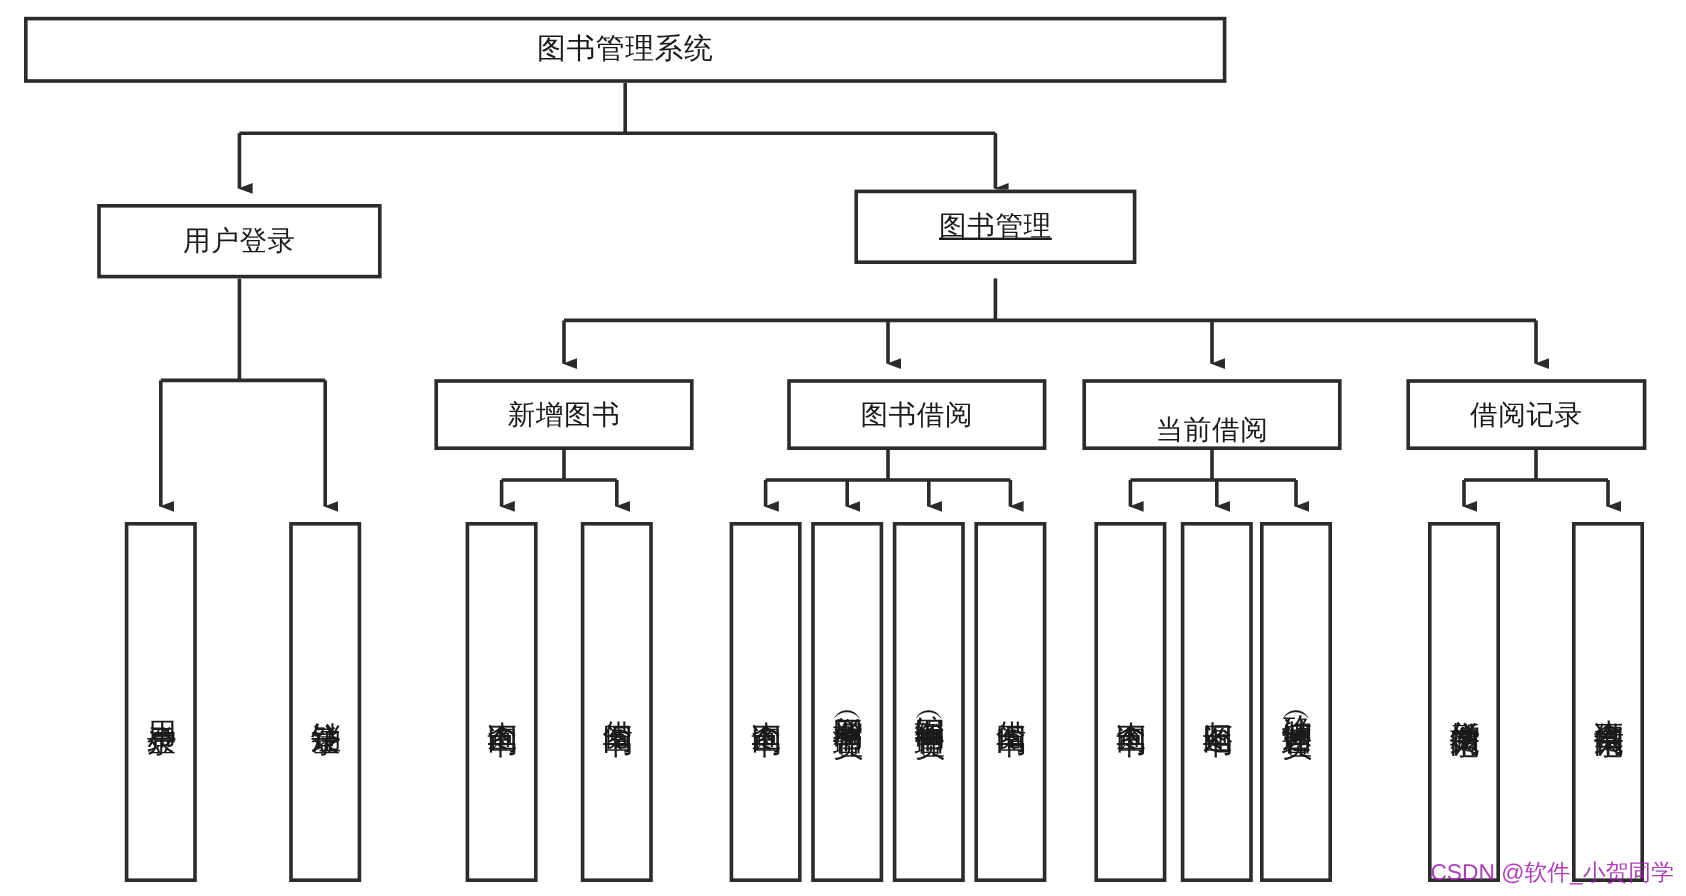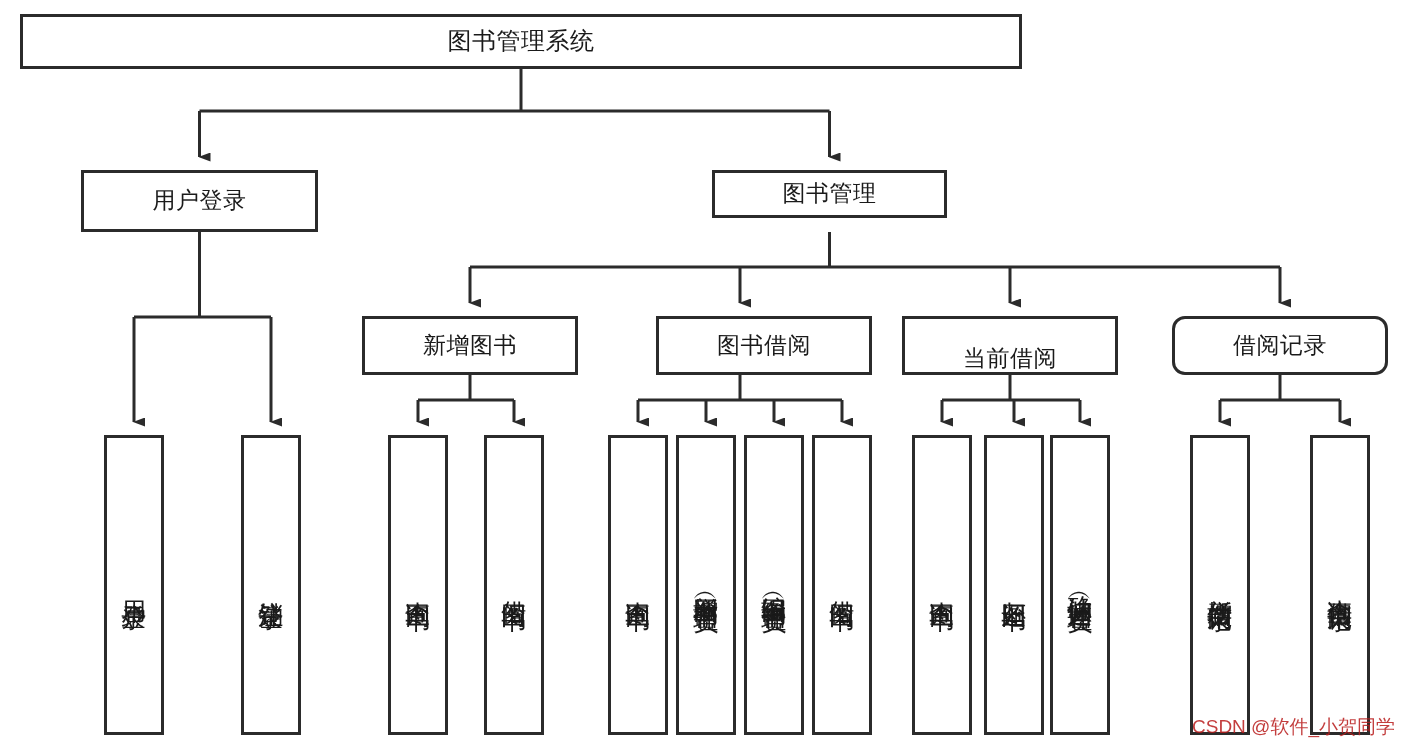--- a/index.html
+++ b/index.html
@@ -55,21 +55,21 @@
     writing-mode: vertical-rl;
     text-orientation: upright;
     font-size: 25px;
     line-height: 1.06;
     letter-spacing: 2px;
     max-height: 290px;
   }
   .node.root .node-label { font-size: 24px; }
   .watermark {
     position: absolute;
-    color: #b91c1c;
+    color: #a21caf;
     font-size: 19px;
     white-space: nowrap;
     opacity: 0.85;
     font-family: "Liberation Sans", "DejaVu Sans", sans-serif;
   }
 </style>
 </head>
 <body>
 
 <div id="diagram-root">
@@ -117,33 +117,33 @@
       </g>
   </svg>
 
   <div id="node-layer">
       <div class="node horizontal root" style="left: 20px; top: 14px; width: 1002px; height: 55px;">
         <span class="node-label">图书管理系统</span>
       </div>
       <div class="node horizontal" style="left: 81px; top: 170px; width: 237px; height: 62px;">
         <span class="node-label">用户登录</span>
       </div>
-      <div class="node horizontal" style="left: 712px; top: 170px; width: 235px; height: 48px;">
+      <div class="node horizontal" style="left: 712px; top: 158px; width: 235px; height: 62px; text-decoration: underline;">
         <span class="node-label">图书管理</span>
       </div>
       <div class="node horizontal" style="left: 362px; top: 316px; width: 216px; height: 59px;">
         <span class="node-label">新增图书</span>
       </div>
       <div class="node horizontal" style="left: 632px; top: 316px; width: 216px; height: 59px; margin-left: 24px;">
         <span class="node-label">图书借阅</span>
       </div>
       <div class="node horizontal" style="left: 902px; top: 316px; width: 216px; height: 59px; align-items: flex-end;">
         <span class="node-label">当前借阅</span>
       </div>
-      <div class="node horizontal" style="left: 1172px; top: 316px; width: 216px; height: 59px; border-radius: 13px;">
+      <div class="node horizontal" style="left: 1172px; top: 316px; width: 200px; height: 59px;">
         <span class="node-label">借阅记录</span>
       </div>
       <div class="node vertical" style="left: 104px; top: 435px; width: 60px; height: 300px;">
         <span class="node-label">用户登录</span>
       </div>
       <div class="node vertical" style="left: 241px; top: 435px; width: 60px; height: 300px;">
         <span class="node-label">注销登录</span>
       </div>
       <div class="node vertical" style="left: 388px; top: 435px; width: 60px; height: 300px;">
         <span class="node-label">查询图书</span>

